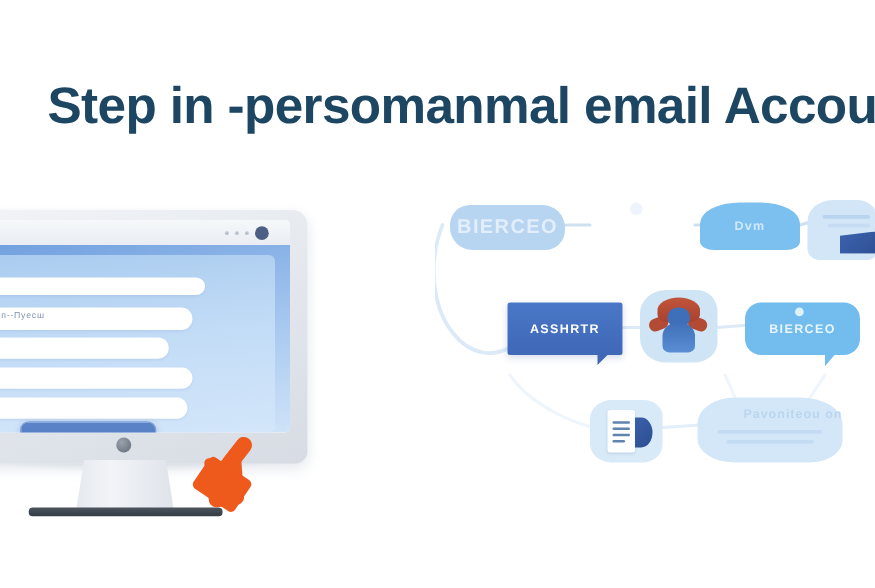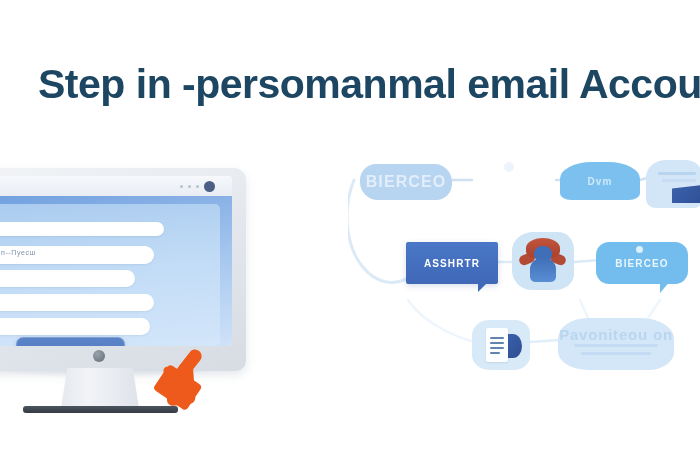--- a/index.html
+++ b/index.html
@@ -418,22 +418,22 @@
     position: absolute;
     left: 210px; top: 168px;
     width: 116px; height: 52px;
     background: #d4e7f8;
     border-radius: 30px 34px 26px 30px / 40% 40% 34% 36%;
   }
   #badge-wide-text {
     position: absolute;
     left: 0; top: 8px;
     width: 116px;
-    text-align: center;
-    font-size: 15px;
+    text-align: right;
+    font-size: 10px;
     font-weight: bold;
     letter-spacing: 0.8px;
     color: #bad6ef;
     filter: blur(0.45px);
     font-family: "Liberation Sans", sans-serif;
   }
   .wide-line {
     position: absolute;
     left: 16px;
     width: 84px; height: 3px;

